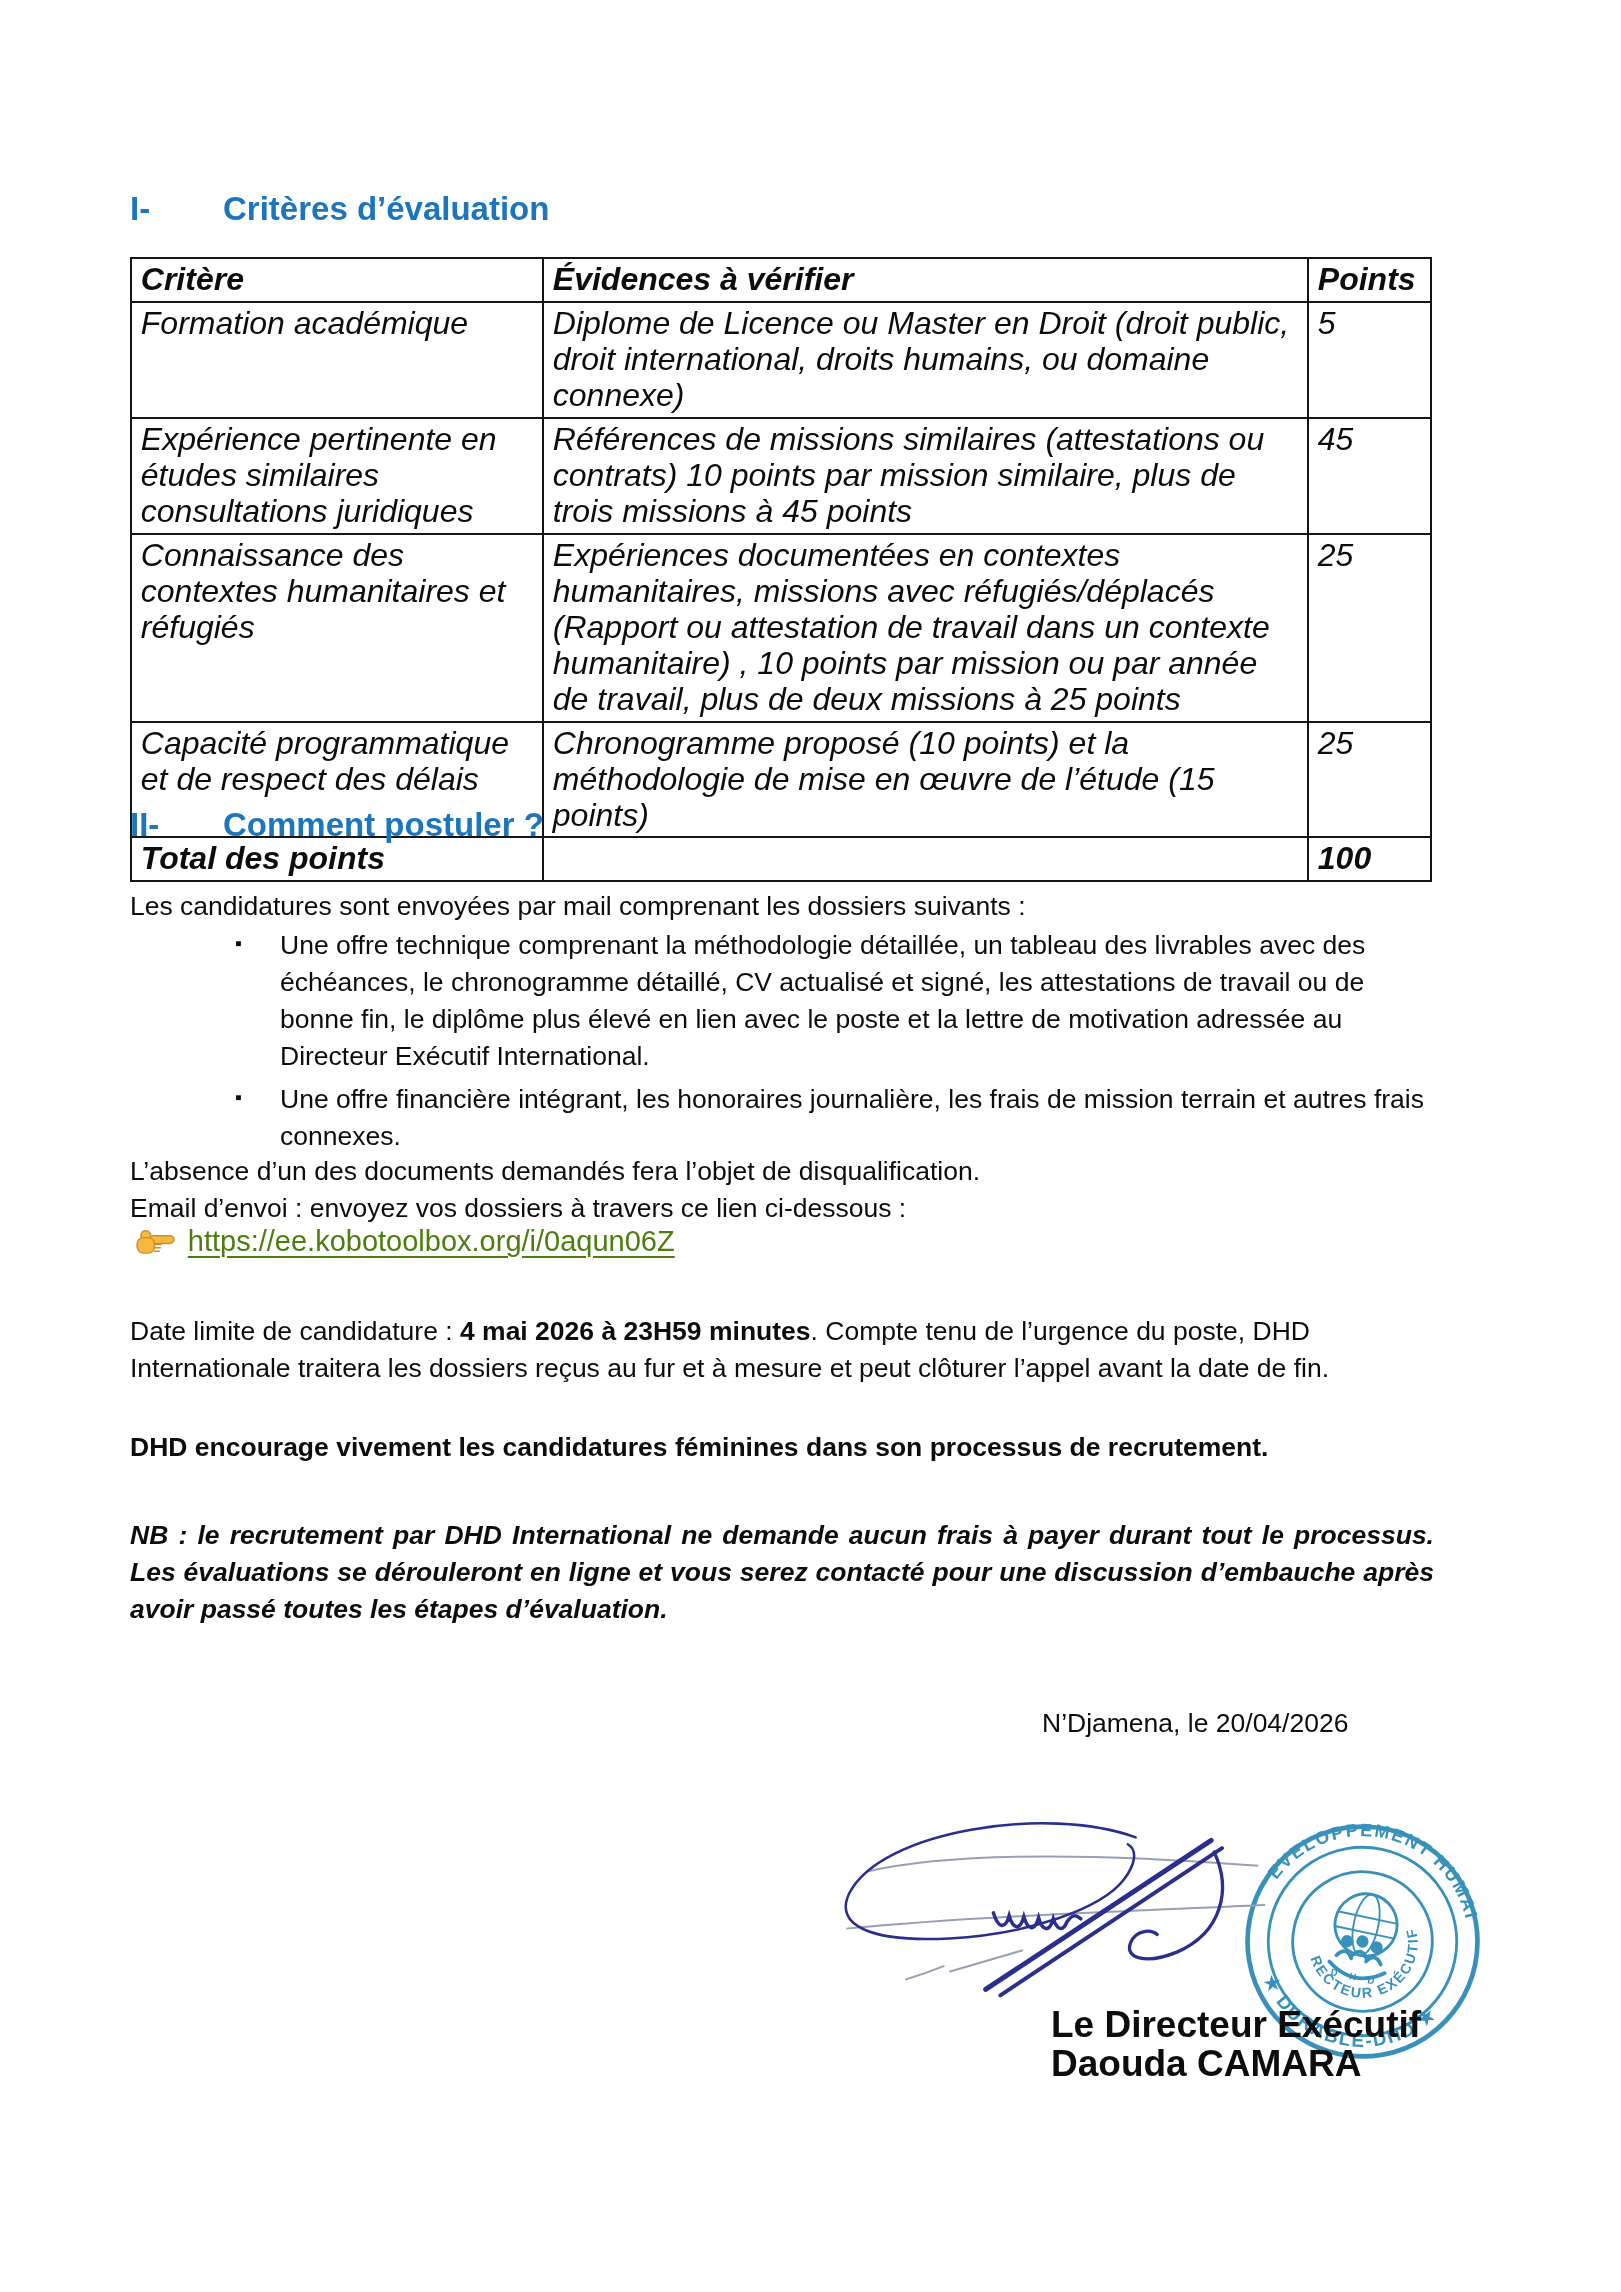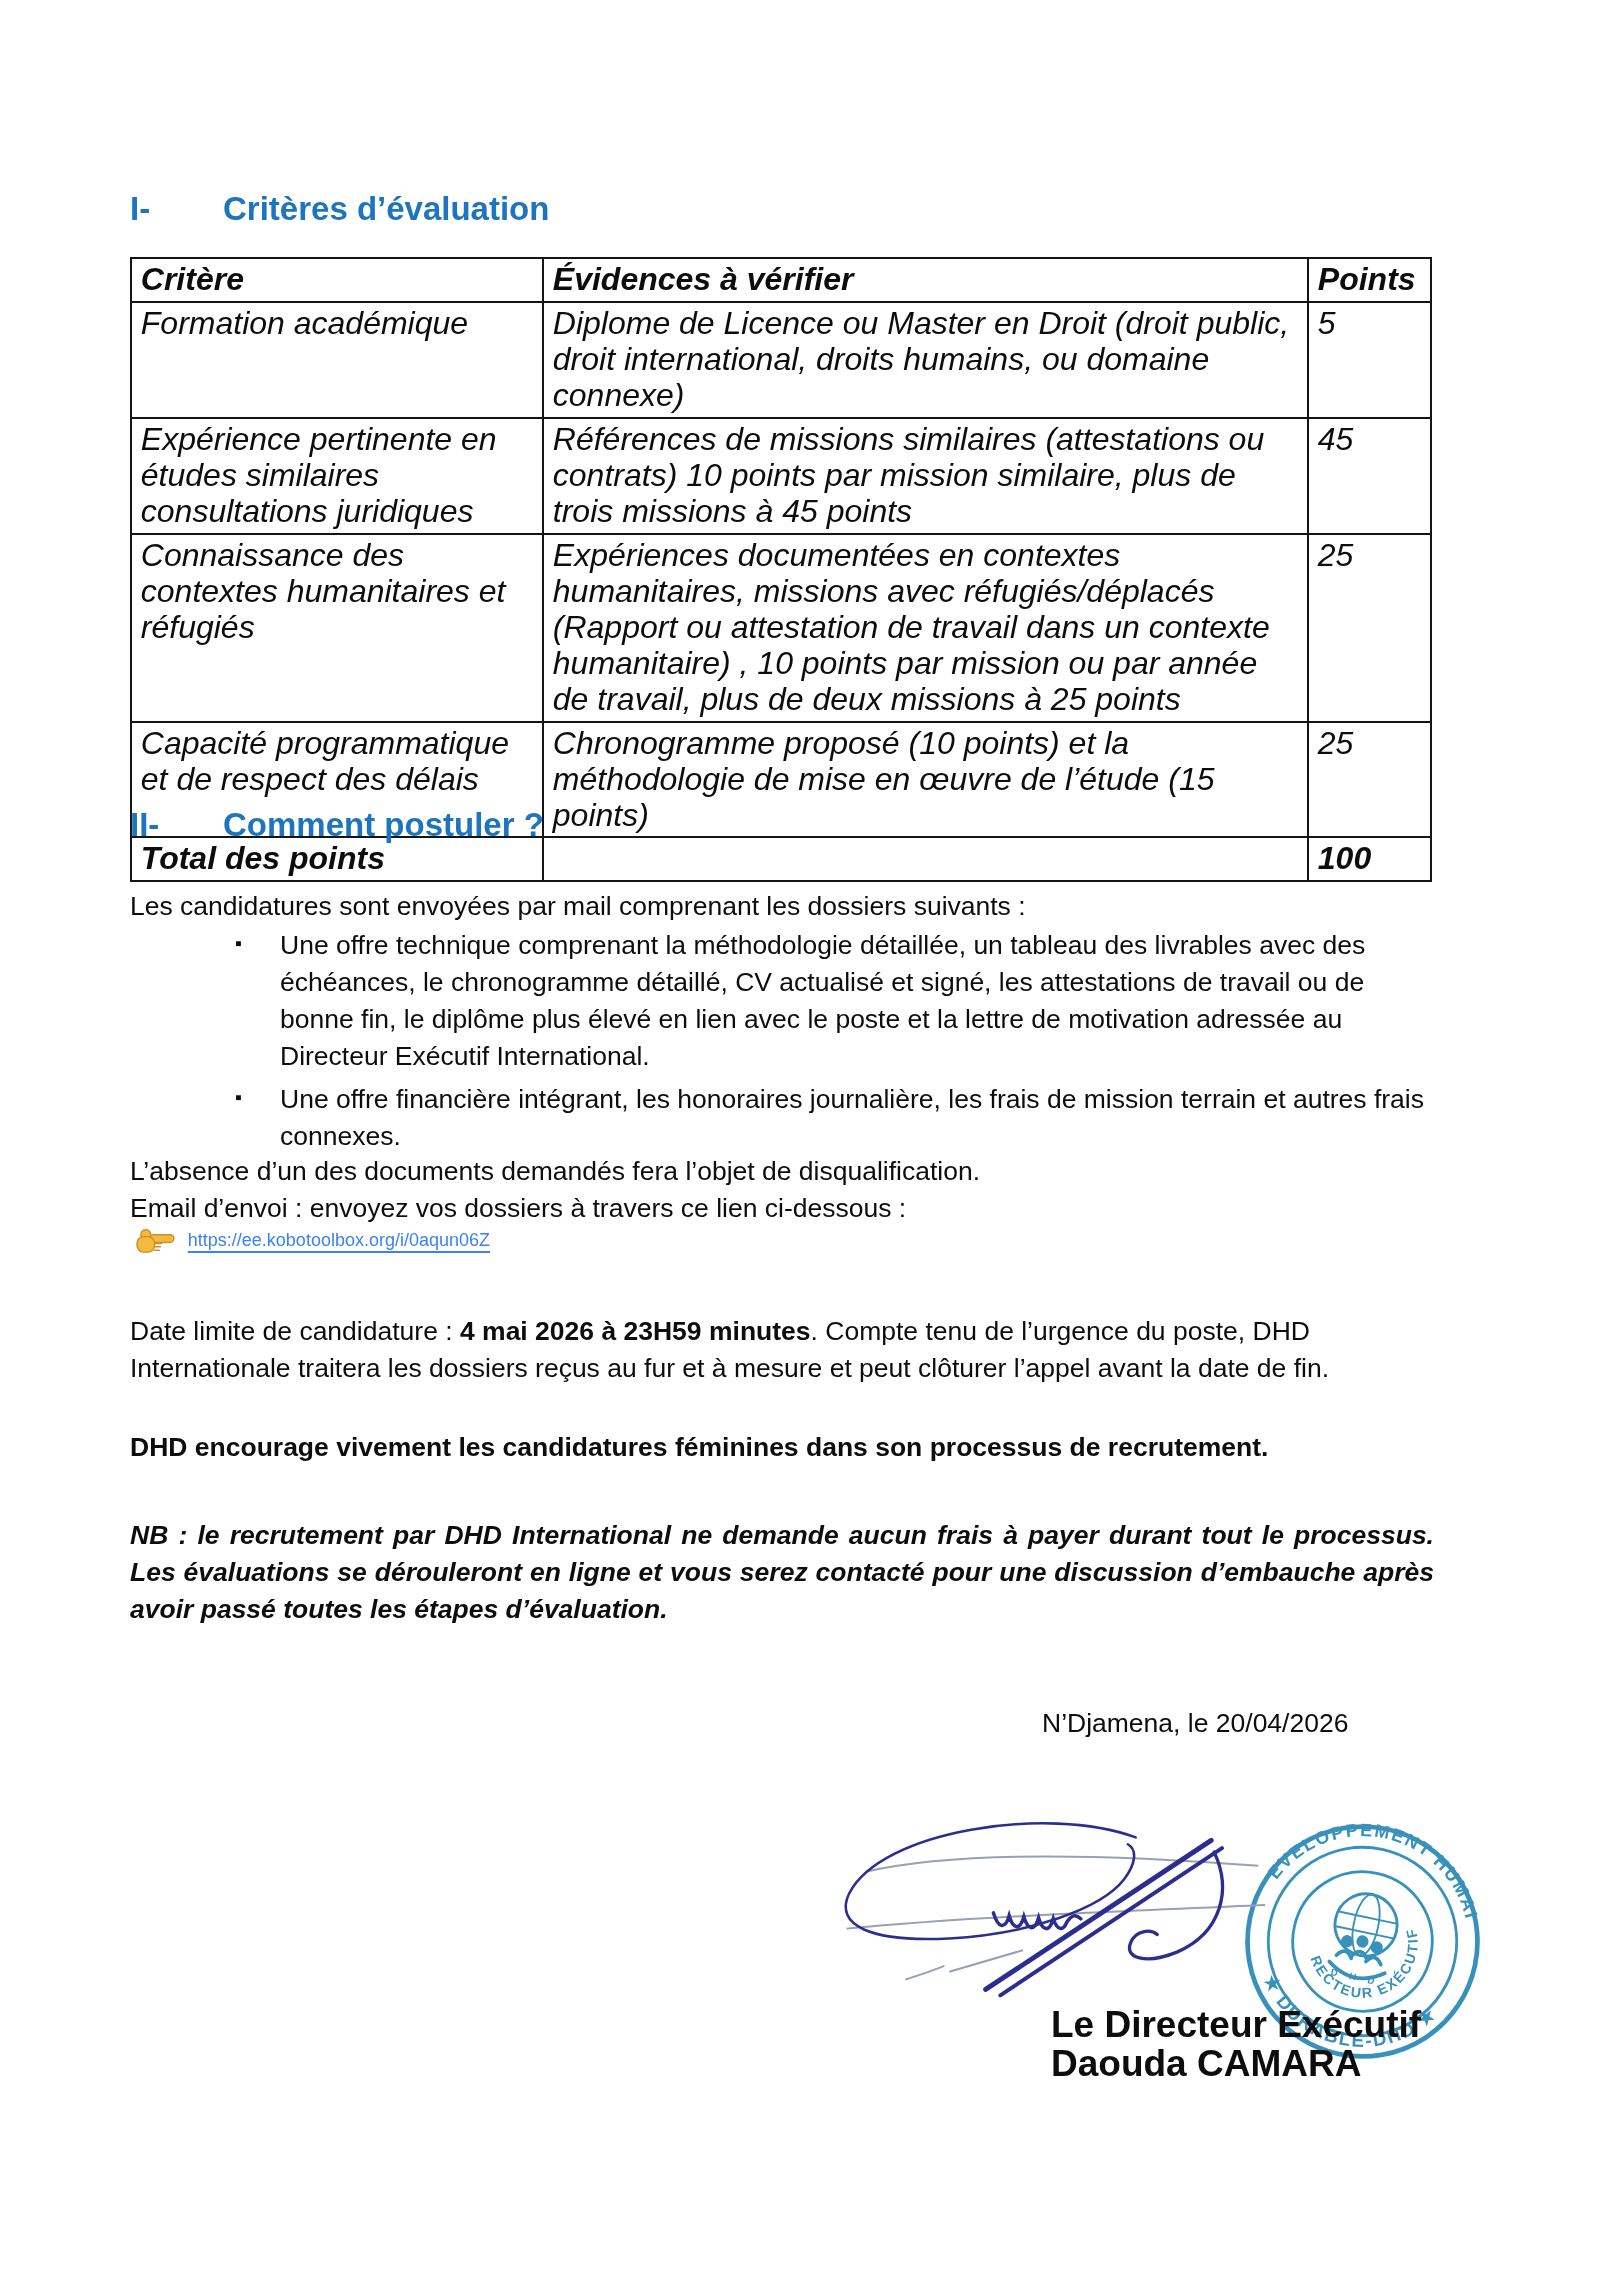--- a/index.html
+++ b/index.html
@@ -38,21 +38,21 @@
   .para{font-size:26.5px;line-height:37px;}
   .bullets{list-style:none;margin:0;padding:0;width:1201px;}
   .bullets li{position:relative;padding-left:47px;font-size:26.5px;line-height:37px;}
   .bullets li + li{margin-top:5.9px;}
   .bullets li::before{
     content:"▪";
     position:absolute;left:2px;top:-2px;font-size:19.6px;color:#0d0d0d;
   }
   .linkline{display:flex;align-items:center;gap:11.8px;}
   .kobo-link{
-    font-size:18px;color:#3b82f6;
+    font-size:29px;color:#4d7c0f;
     text-decoration:underline;text-decoration-thickness:2px;text-underline-offset:4.9px;
   }
   .nb-block{font-weight:bold;font-style:italic;text-align:justify;}
   .sig-names{font-size:37px;font-weight:bold;line-height:39px;z-index:3;}
   .stamp-svg{z-index:1;opacity:.95;}
   .signature-svg{z-index:2;}
   .stamp-ring-text{font-weight:bold;letter-spacing:2px;}
 </style>
 </head>
 <body>

